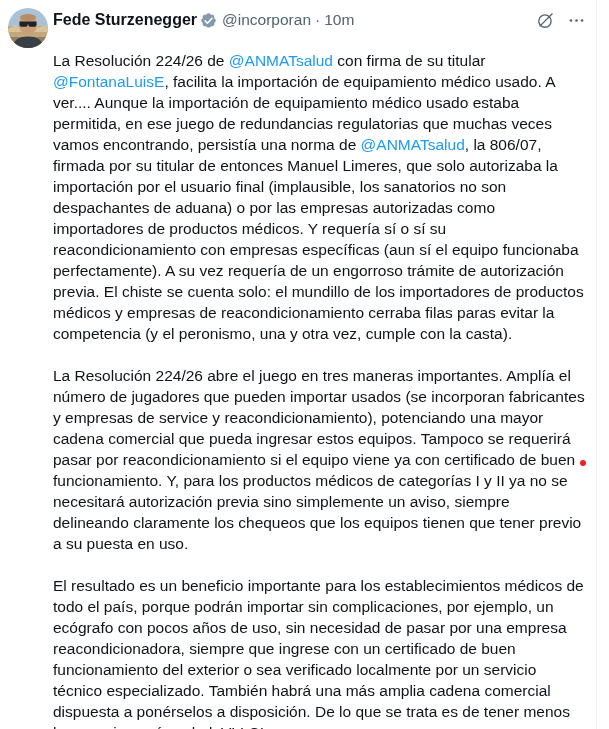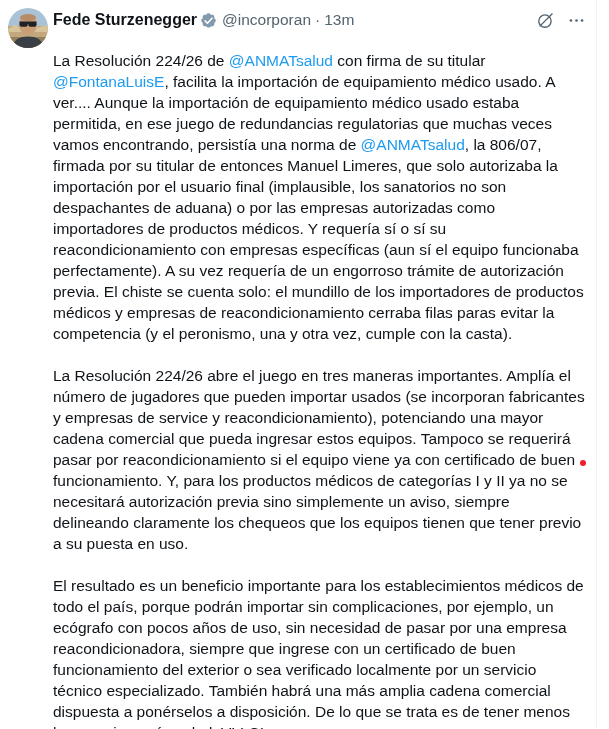--- a/index.html
+++ b/index.html
@@ -136,21 +136,21 @@
       <div class="author-group">
         <span class="name">Fede Sturzenegger</span>
         <span class="badge">
           <svg width="17" height="17" viewBox="0 0 22 22" fill="currentColor">
             <path d="M20.396 11c-.018-.646-.215-1.275-.57-1.816-.354-.54-.852-.972-1.438-1.246.223-.607.27-1.264.14-1.897-.131-.634-.437-1.218-.882-1.687-.47-.445-1.053-.75-1.687-.882-.633-.13-1.29-.083-1.897.14-.273-.587-.704-1.086-1.245-1.44S11.647 1.62 11 1.604c-.646.017-1.273.213-1.813.568s-.969.854-1.24 1.44c-.608-.223-1.267-.272-1.902-.14-.635.13-1.22.436-1.69.882-.445.47-.749 1.055-.878 1.688-.13.633-.08 1.29.144 1.896-.587.274-1.087.705-1.443 1.245-.356.54-.555 1.17-.574 1.817.02.647.218 1.276.574 1.817.356.54.856.972 1.443 1.245-.224.606-.274 1.263-.144 1.896.13.634.433 1.218.877 1.688.47.443 1.054.747 1.687.878.633.132 1.29.084 1.897-.136.274.586.705 1.084 1.246 1.439.54.354 1.17.551 1.816.569.647-.016 1.276-.213 1.817-.567s.972-.854 1.245-1.44c.604.239 1.266.296 1.903.164.636-.132 1.22-.447 1.68-.907.46-.46.776-1.044.908-1.681s.075-1.299-.165-1.903c.586-.274 1.084-.705 1.439-1.246.354-.54.551-1.17.569-1.816z"></path>
             <path d="M6.5 11.4 l3.1 3.2 L15.6 8.1" fill="none" stroke="#ffffff" stroke-width="2" stroke-linecap="round" stroke-linejoin="round"></path>
           </svg>
         </span>
         <span class="handle">@incorporan</span>
         <span class="sep">·</span>
-        <span class="time">13m</span>
+        <span class="time">10m</span>
       </div>
       <div class="header-actions">
         <span class="icon-btn">
           <svg width="19" height="19" viewBox="0 0 24 24" fill="none" stroke="currentColor" stroke-width="1.7">
             <circle cx="11.3" cy="12.7" r="7.8"></circle>
             <path d="M4.6 19.4 L20.8 3.2"></path>
           </svg>
         </span>
         <span class="icon-btn">
           <svg width="19" height="19" viewBox="0 0 24 24" fill="currentColor">

